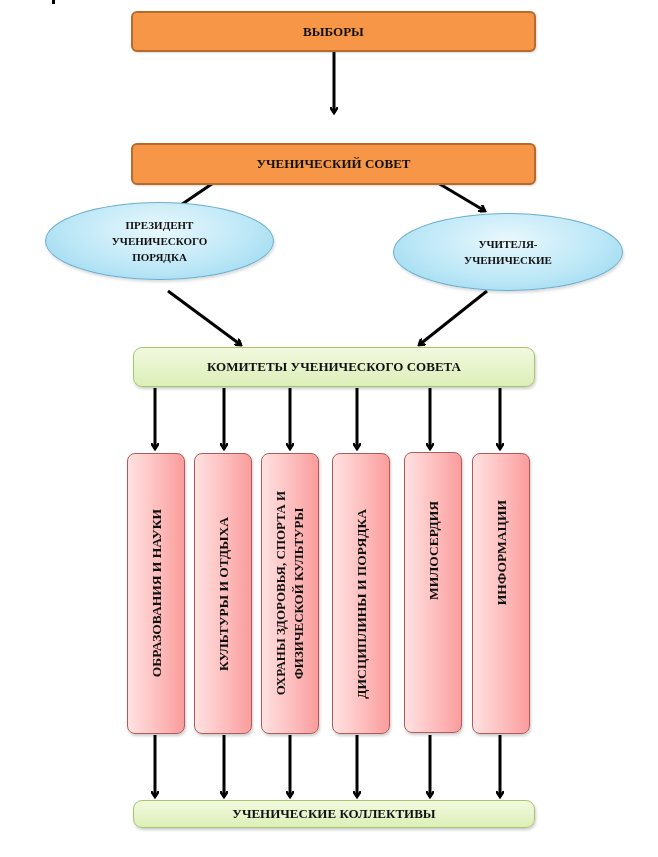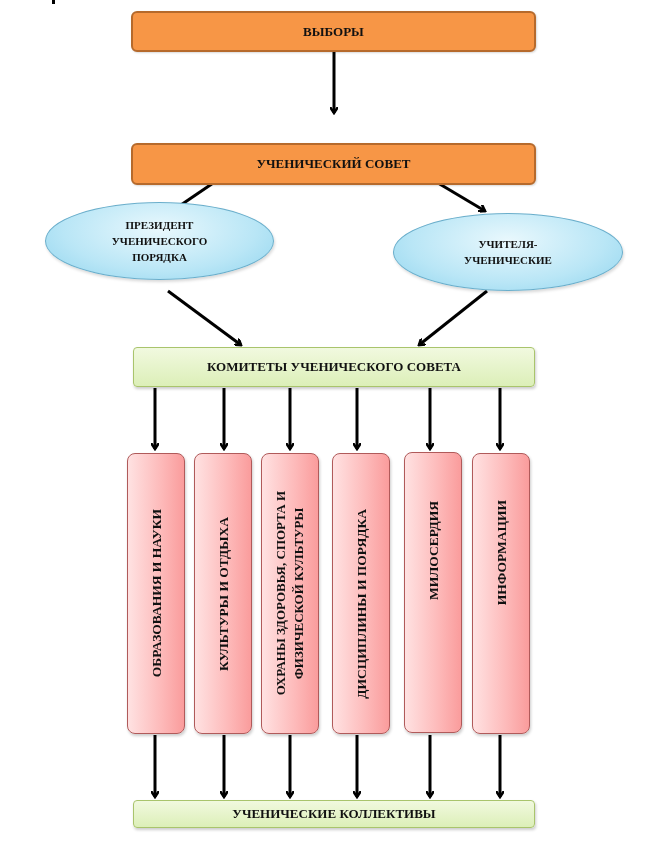--- a/index.html
+++ b/index.html
@@ -12,21 +12,21 @@
     font-weight:bold; color:#111; font-size:13px; box-shadow:1px 1px 2px rgba(0,0,0,0.15);
   }
   .ellipse {
     border-radius:50%; box-sizing:border-box; border:1px solid #6aaecb;
     background:radial-gradient(ellipse at 50% 35%, #e9f8fd 0%, #b9e6f6 60%, #8fd4ee 100%);
     display:flex; align-items:center; justify-content:center; text-align:center;
     font-size:11px; font-weight:bold; line-height:16px; color:#111;
     box-shadow:1px 2px 3px rgba(0,0,0,0.15);
   }
   .green {
-    border:1px solid #a9c46c; border-radius:4px; box-sizing:border-box;
+    border:1px solid #a9c46c; border-radius:9px; box-sizing:border-box;
     background:linear-gradient(to bottom, #f1f9df 0%, #dcefb8 100%);
     display:flex; align-items:center; justify-content:center;
     font-weight:bold; font-size:13px; color:#111;
     box-shadow:1px 2px 3px rgba(0,0,0,0.2);
   }
   .col {
     border:1px solid #b05a5a; border-radius:8px; box-sizing:border-box;
     background:linear-gradient(to right, #ffe2e2 0%, #fdb9b9 60%, #fa9c9c 100%);
     box-shadow:1px 2px 3px rgba(0,0,0,0.2);
     display:flex; align-items:center; justify-content:center;

